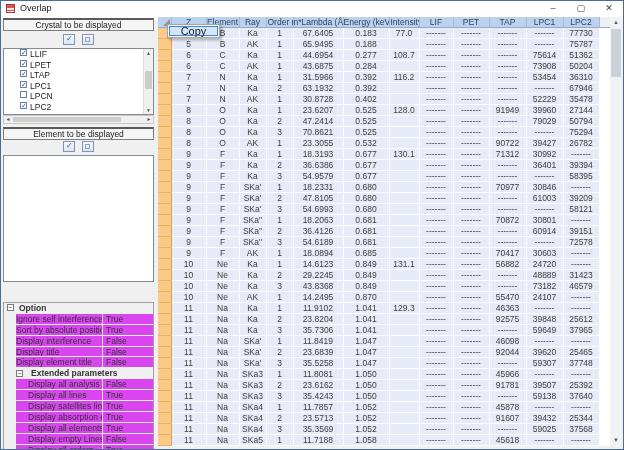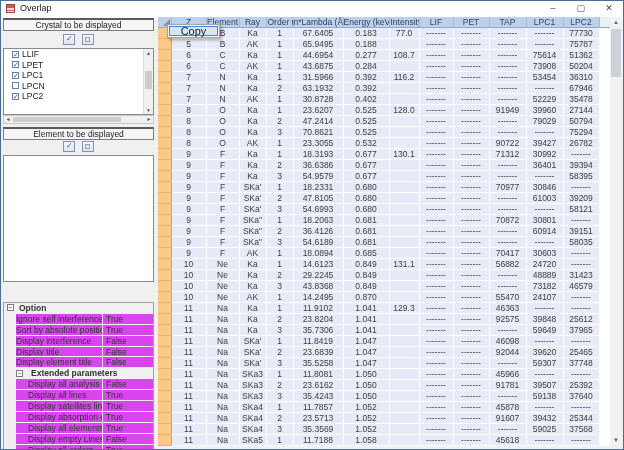--- a/index.html
+++ b/index.html
@@ -23,21 +23,21 @@
   #btnrow-crystal{top:33px;} #btnrow-element{top:140px;}
   .btn-sm{display:inline-block;width:12px;height:11px;margin:0 1px;box-sizing:border-box;
     border:1px solid #8094ba;background:linear-gradient(#f8fafc,#dde4f0);
     font-size:8px;line-height:8px;color:#2b57a5;text-align:center;vertical-align:top;}
   .btn-sm .sq{display:inline-block;width:5px;height:5px;margin-top:2px;box-sizing:border-box;
     border:1px solid #8fa3c8;background:#e8ecf4;}
   .clist{position:absolute;left:2px;width:151px;box-sizing:border-box;border:1px solid #828c99;
     background:#fff;overflow:hidden;}
   #crystal-list{top:47px;height:67px;}
   #element-list{top:154px;height:127px;}
-  .citem{height:10.5px;display:flex;align-items:center;padding-left:8px;font-size:8.5px;color:#222;}
+  .citem{height:10.5px;display:flex;align-items:flex-start;padding-left:16px;font-size:8.5px;color:#222;}
   .cb{flex:0 0 auto;width:7px;height:7px;margin-right:3px;box-sizing:border-box;
     border:1px solid #6b7fa0;background:#fff;font-size:7px;line-height:5px;color:#2b57a5;text-align:center;}
   
   .vscroll-s{position:absolute;right:0;top:0;bottom:0;width:9px;background:#f0f0f0;border-left:1px solid #dcdcdc;}
   .vscroll-s .arr{position:absolute;left:0;width:9px;height:8px;font-size:5px;line-height:8px;text-align:center;color:#555;}
   .vscroll-s .thumb{position:absolute;left:1px;width:7px;background:#cdcdcd;}
   .hscroll-s{position:absolute;left:2px;top:114px;width:151px;height:9px;background:#f0f0f0;
     box-sizing:border-box;border:1px solid #c9c9c9;}
   .hscroll-s .arr{position:absolute;top:0;width:8px;height:7px;font-size:5px;line-height:7px;text-align:center;color:#555;}
   .hscroll-s .thumb{position:absolute;top:1px;left:9px;width:108px;height:5px;background:#cdcdcd;}
@@ -103,20 +103,24 @@
         <div class="citem">
           <span class="cb">✓</span>
           <span>LLIF</span>
         </div>
         <div class="citem">
           <span class="cb">✓</span>
           <span>LPET</span>
         </div>
         <div class="citem">
           <span class="cb">✓</span>
+          <span>LTAP</span>
+        </div>
+        <div class="citem">
+          <span class="cb">✓</span>
           <span>LPC1</span>
         </div>
         <div class="citem">
           <span class="cb"></span>
           <span>LPCN</span>
         </div>
         <div class="citem">
           <span class="cb">✓</span>
           <span>LPC2</span>
         </div>
@@ -578,21 +582,21 @@
             <td>F</td>
             <td>SKa"</td>
             <td>3</td>
             <td>54.6189</td>
             <td>0.681</td>
             <td></td>
             <td>-------</td>
             <td>-------</td>
             <td>-------</td>
             <td>-------</td>
-            <td>58035</td>
+            <td>72578</td>
             <td class="filler"></td>
           </tr>
           <tr>
             <th class="rh"></th>
             <td>9</td>
             <td>F</td>
             <td>AK</td>
             <td>1</td>
             <td>18.0894</td>
             <td>0.685</td>

